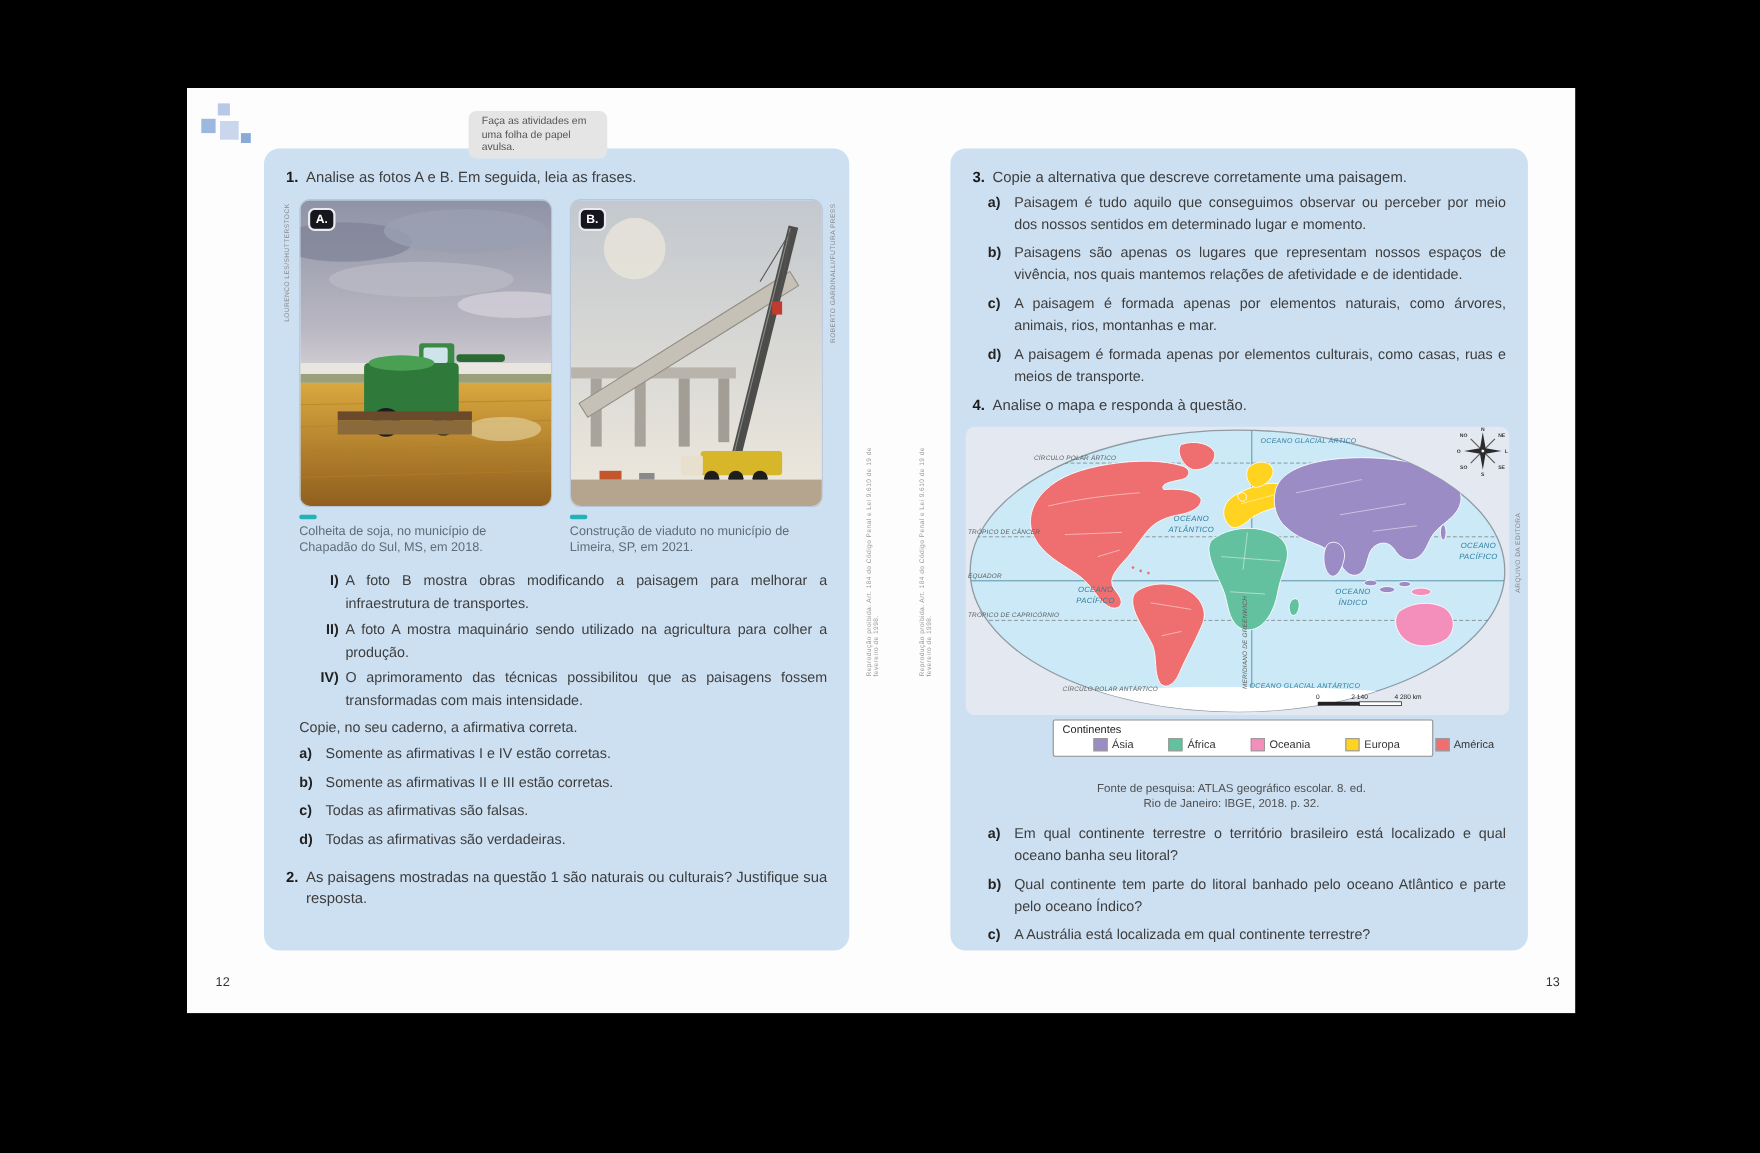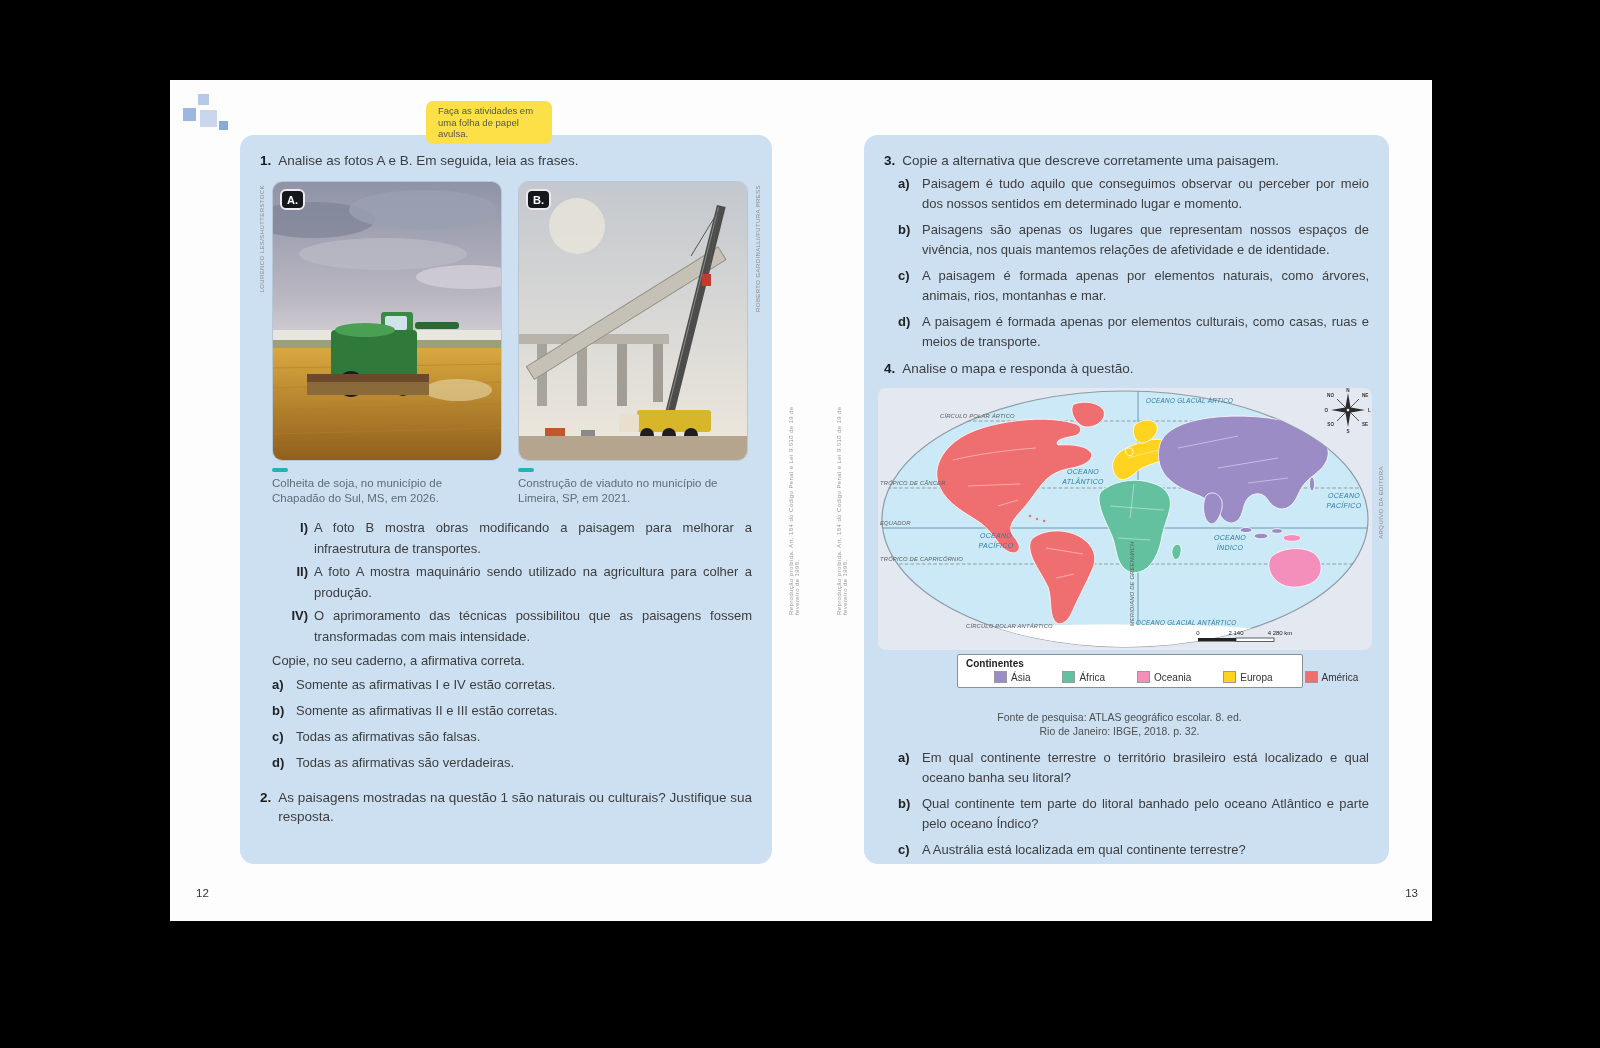--- a/index.html
+++ b/index.html
@@ -8,21 +8,21 @@
           font-family:"Liberation Sans",sans-serif;}
   .spread{position:absolute;left:170px;top:80px;width:1262px;height:841px;background:#fdfdfd;}
 
   
   .sq{position:absolute;}
 
   
   .title-pill{position:absolute;left:66px;top:17px;width:194px;height:35px;background:#14151f;
     border-radius:18px;display:flex;align-items:center;justify-content:center;z-index:3;
     color:#fff;font-weight:bold;font-style:italic;font-size:20px;letter-spacing:.2px;}
-  .note-bubble{position:absolute;left:256px;top:21px;width:126px;min-height:32px;background:#fde047;
+  .note-bubble{position:absolute;left:256px;top:21px;width:126px;min-height:32px;background:#e5e5e5;
     border-radius:7px;padding:4px 8px 4px 12px;font-size:9.5px;line-height:11.5px;color:#555;z-index:2;}
 
   
   .panel{position:absolute;top:55px;height:729px;background:#cde0f2;border-radius:14px;overflow:hidden;}
   .panel-left{left:70px;width:532px;padding:16px 20px 0 20px;}
   .panel-right{left:694px;width:525px;padding:16px 20px 0 20px;}
 
   .q-row{display:flex;gap:7px;font-size:13.5px;color:#3d3d3d;line-height:19px;}
   .q-num{font-weight:bold;color:#1a1a1a;flex:none;}
   .q-text{text-align:justify;}
@@ -54,21 +54,21 @@
   .q3-opts{margin:4px 0 0 14px;}
   .q3-opt{display:flex;font-size:13px;line-height:19.5px;color:#3d3d3d;margin-bottom:7px;}
   .q3-opt .opt-label{width:24px;}
 
   
   .map-card{position:relative;margin:10px 0 0 -6px;width:494px;height:262px;background:#e4e8f1;
     border-radius:8px;}
   .map-credit{position:absolute;right:-12px;top:78px;height:120px;}
   .legend-box{margin:4px 0 0 73px;width:346px;background:#fff;border:1px solid #8f8f8f;border-radius:2px;
     padding:3px 8px 4px 8px;}
-  .legend-title{font-size:10px;font-weight:bold;color:#222;}
+  .legend-title{font-size:10px;font-weight:normal;color:#222;}
   .legend-row{display:flex;align-items:center;gap:4px;margin-top:2px;}
   .legend-item{display:flex;align-items:center;gap:4px;flex:1;margin-left:28px;}
   .swatch{width:13px;height:12px;border:1px solid #9a9a9a;flex:none;}
   .legend-label{font-size:10px;color:#333;}
   .fonte{margin-top:23px;padding-right:14px;text-align:center;font-size:10.5px;line-height:13.5px;color:#4f4f4f;}
   .q4-opts{margin:10px 0 0 14px;}
 
   
   .pagenum{position:absolute;bottom:22px;font-size:11.5px;color:#333;}
   .pagenum-left{left:26px;margin-top:32px;}
@@ -150,21 +150,21 @@
                   <circle cx="78" cy="202" r="6" fill="#555"></circle>
                 <circle cx="130" cy="204" r="10" fill="#1d1d1d"></circle>
                   <circle cx="130" cy="204" r="4.5" fill="#555"></circle>
                 <rect x="34" y="192" width="122" height="8" fill="#6b4a2c"></rect>
                 <rect x="34" y="200" width="122" height="13" fill="#8a6a3a"></rect>
               </g>
             </svg>
           </div>
           <div class="badge" style="position:absolute;left:8px;top:8px;">A.</div>
           <div class="teal-dash"></div>
-          <div class="caption">Colheita de soja, no município de Chapadão do Sul, MS, em 2026.</div>
+          <div class="caption">Colheita de soja, no município de Chapadão do Sul, MS, em 2018.</div>
         </div>
 
         <div class="photo-col">
           <div class="photo-frame">
             <svg width="230" height="280" viewBox="0 0 230 280">
               <defs>
                 <linearGradient id="skyB" x1="0" y1="0" x2="0" y2="1">
                   <stop offset="0" stop-color="#c3c8ce"></stop>
                     <stop offset="1" stop-color="#efe9dd"></stop>
                 </linearGradient>

